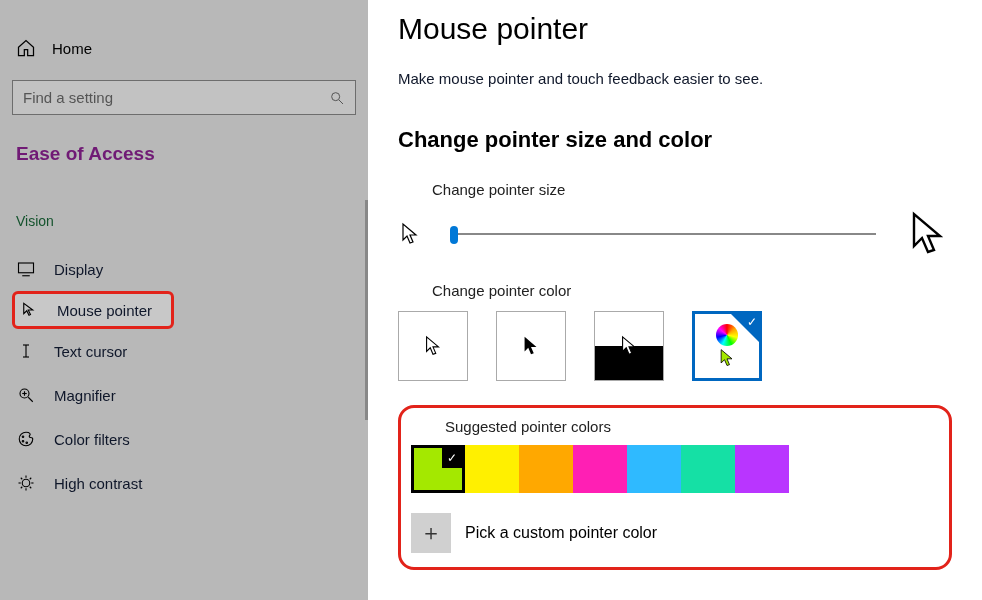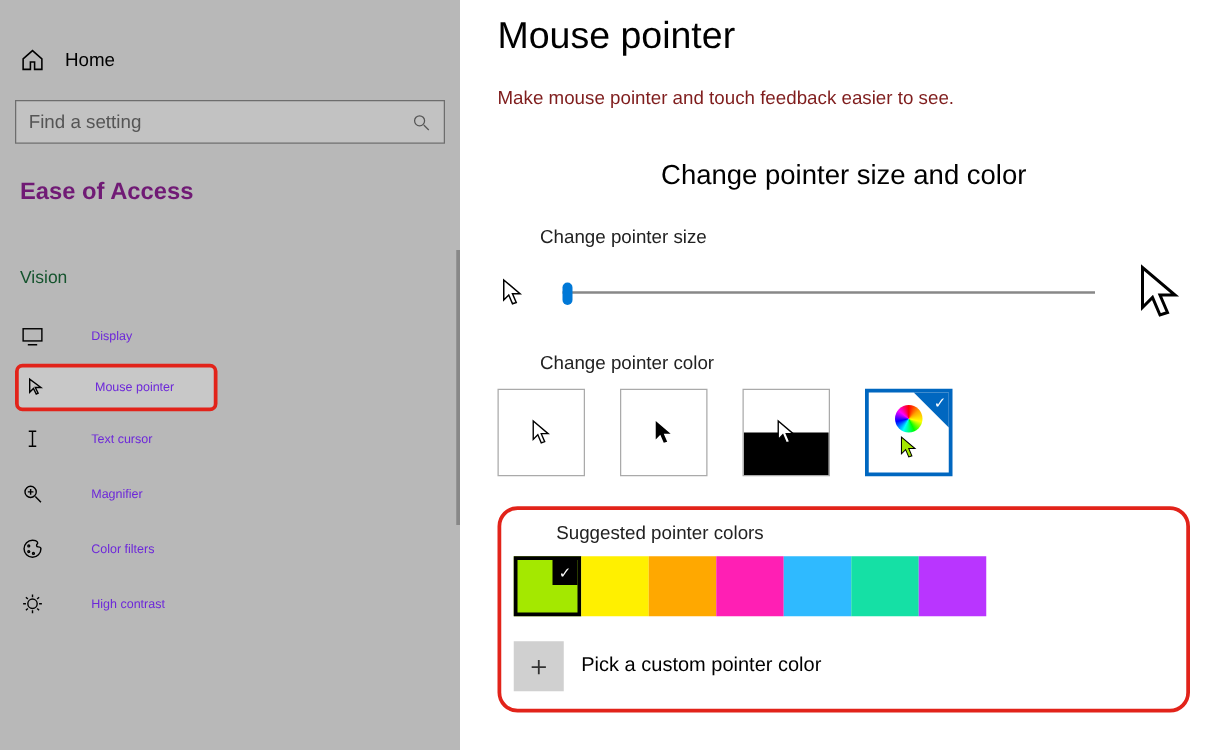--- a/index.html
+++ b/index.html
@@ -8,27 +8,27 @@
     .home-row { display: flex; align-items: center; gap: 16px; padding: 6px 4px 12px 4px; margin-bottom: 10px; }
     .home-row .icon { width: 20px; height: 20px; }
     .home-row span { font-size: 15px; color: #000; }
     .search-box { display: flex; align-items: center; background: #c2c2c2; border: 1px solid #6d6d6d; padding: 8px 10px; margin-bottom: 24px; }
     .search-box input { flex: 1; background: transparent; border: none; outline: none; font-size: 15px; color: #555; }
     .search-box input::placeholder { color: #555; }
     .category-title { font-size: 19px; font-weight: 600; color: #701a75; padding: 4px; margin-bottom: 40px; }
     .group-header { font-size: 14px; color: #14532d; padding: 4px; margin-bottom: 14px; }
     .nav-row { display: flex; align-items: center; gap: 18px; padding: 12px 4px; cursor: pointer; }
     .nav-row .nav-icon { width: 20px; height: 20px; display:flex; align-items:center; justify-content:center; }
-    .nav-row span.lbl { font-size: 10px; color: #6d28d9; margin-left: 19px; }
+    .nav-row span.lbl { font-size: 15px; color: #0f172a; }
     .nav-highlight { border: 3px solid #e2231a; border-radius: 6px; background: #c8c8c8; padding: 6px 6px 6px 4px; }
     .sidebar-scroll-mark { position: absolute; right:0; top:200px; width:3px; height:220px; background:#888; }
     .main { flex: 1; padding: 12px 30px 30px 30px; overflow: hidden; }
     h1 { font-size: 30px; font-weight: 400; color: #000; margin-bottom: 24px; }
-    .subtitle { font-size: 15px; color: #7f1d1d; margin-bottom: 40px; }
-    h2 { font-size: 22px; font-weight: 400; margin-bottom: 28px; text-align: center; }
+    .subtitle { font-size: 15px; color: #0f172a; margin-bottom: 40px; }
+    h2 { font-size: 22px; font-weight: 700; margin-bottom: 28px; }
     .label { font-size: 15px; color: #222; margin-bottom: 12px; margin-left: 34px; }
     .size-row { display: flex; align-items: center; gap: 16px; margin-bottom: 24px; }
     .slider-wrap { position: relative; flex: 1; margin: 0 12px; }
     .slider-track { height: 2px; background: #888; position: relative; }
     .slider-thumb { position: absolute; left: 0; top: -7px; width: 8px; height: 18px; background: #0078d7; border-radius: 4px; }
     .cursor-small svg { width: 24px; height:24px; }
     .cursor-large svg { width: 48px; height:48px; }
     .color-options { display: flex; gap: 28px; margin-bottom: 24px; }
     .opt { width: 70px; height: 70px; border: 1px solid #aaa; display:flex; align-items:center; justify-content:center; position: relative; cursor:pointer; background:#fff; }
     .opt.selected { border: 3px solid #0067c0; }

